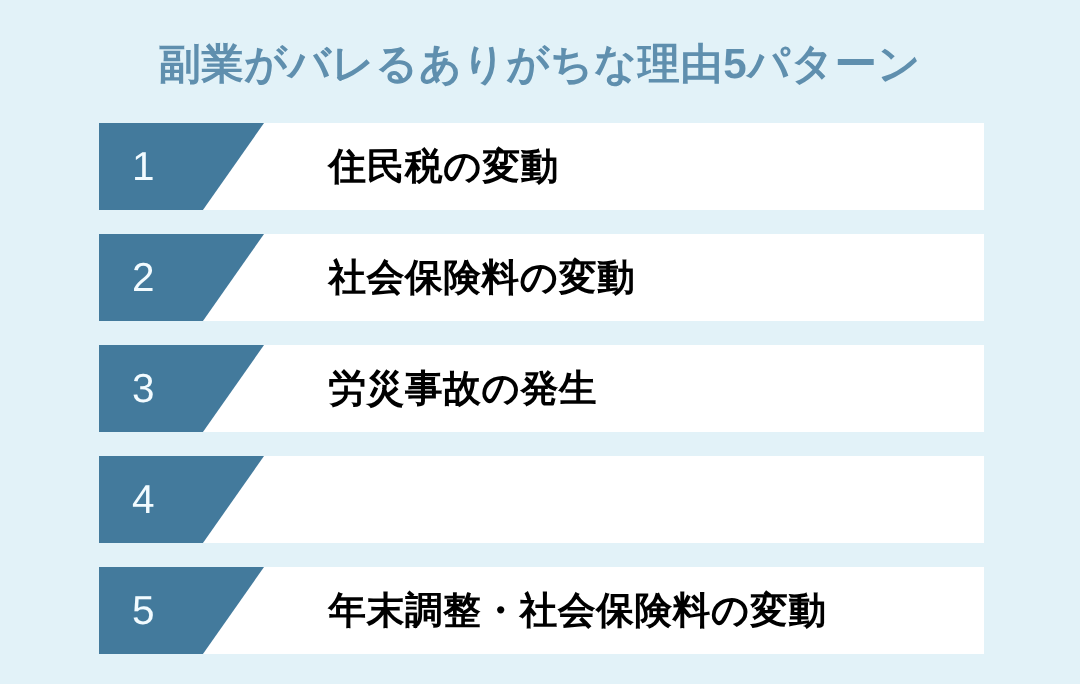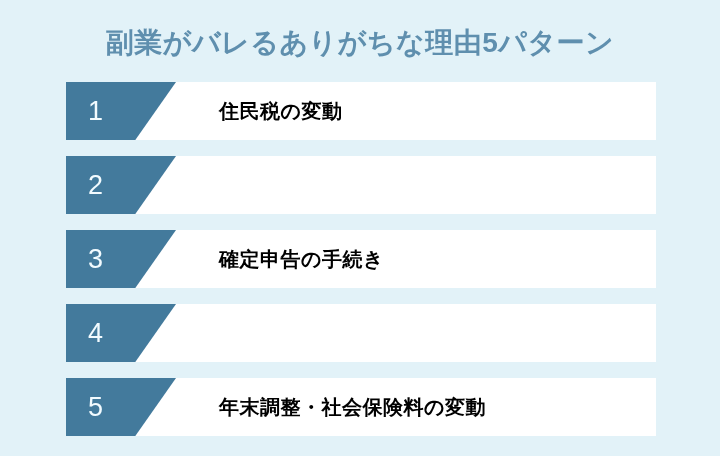--- a/index.html
+++ b/index.html
@@ -68,21 +68,21 @@
     font-size: 27px;
     font-weight: 300;
     color: #f2fbff;
   }
   .row-label {
     position: absolute;
     left: 153px;
     top: 0;
     height: 58px;
     line-height: 58px;
-    font-size: 20px;
+    font-size: 25px;
     font-weight: bold;
     color: #000000;
     white-space: nowrap;
     letter-spacing: 0.5px;
   }
 </style>
 </head>
 <body>
 
 <div class="board">
@@ -93,26 +93,27 @@
 
     <div class="row">
       <div class="badge"></div>
       <div class="badge-num">1</div>
       <div class="row-label">住民税の変動</div>
     </div>
 
     <div class="row">
       <div class="badge"></div>
       <div class="badge-num">2</div>
+      <div class="row-label">社会保険料の変動</div>
     </div>
 
     <div class="row">
       <div class="badge"></div>
       <div class="badge-num">3</div>
-      <div class="row-label">確定申告の手続き</div>
+      <div class="row-label">労災事故の発生</div>
     </div>
 
     <div class="row">
       <div class="badge"></div>
       <div class="badge-num">4</div>
     </div>
 
     <div class="row">
       <div class="badge"></div>
       <div class="badge-num">5</div>

